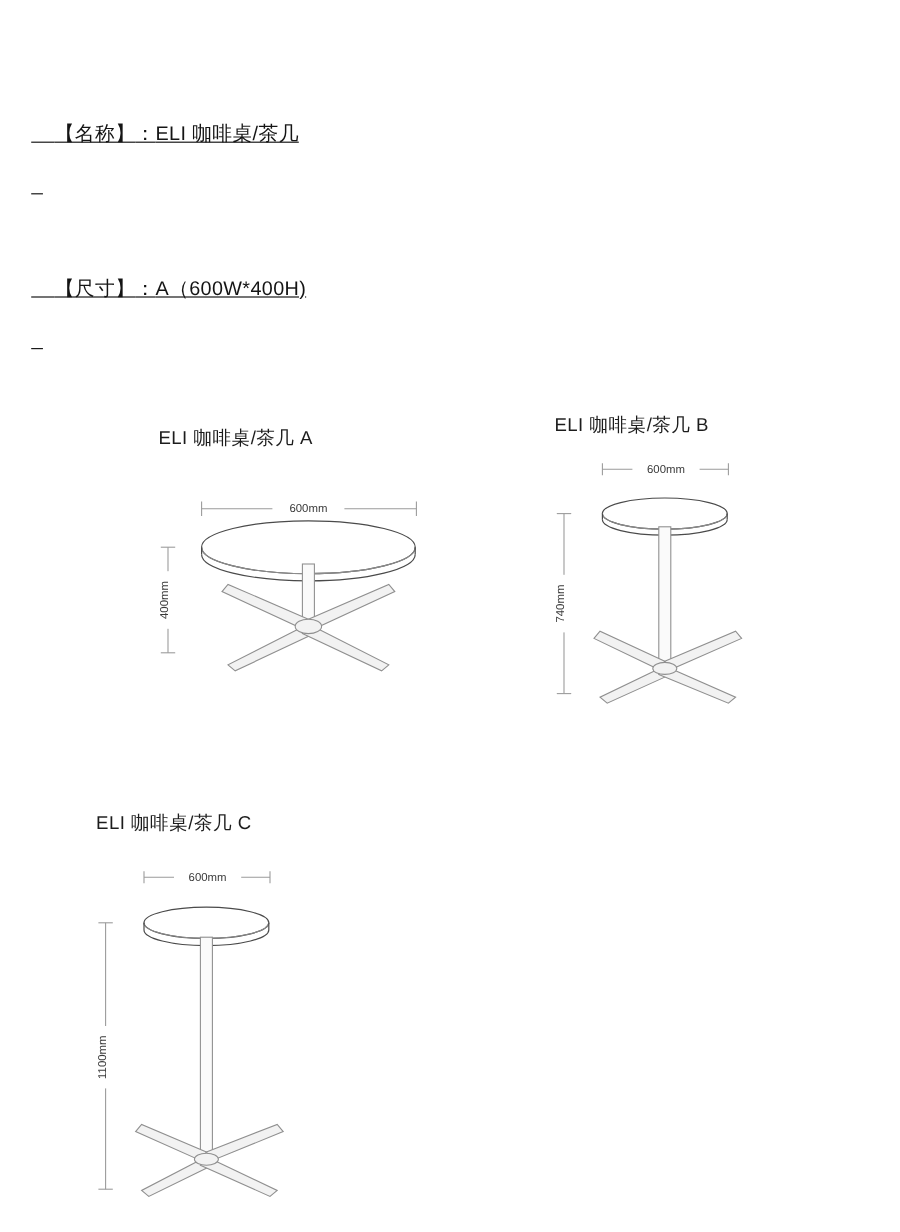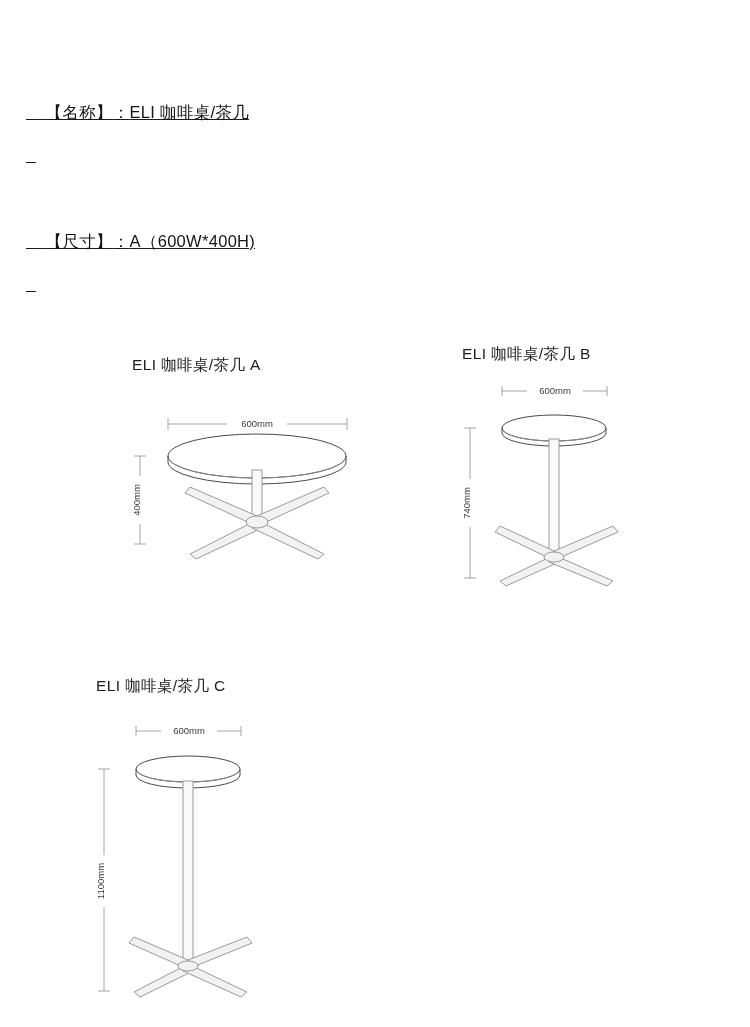--- a/index.html
+++ b/index.html
@@ -159,21 +159,21 @@
         <path class="leg-fill" d="M92,170 L38,145 L33,151 L87,177 Z"></path>
         <path class="leg-fill" d="M92,170 L151,145 L156,151 L97,177 Z"></path>
         <path class="leg-fill" d="M92,174 L38,200 L44,205 L97,181 Z"></path>
         <path class="leg-fill" d="M92,174 L151,200 L145,205 L87,181 Z"></path>
         <ellipse class="leg-fill" cx="92" cy="176" rx="10" ry="5"></ellipse>
       </g>
     </svg>
   </div>
 </div>
 
-<div class="figure" style="left:80px; top:676px;margin-left:16px;">
+<div class="figure" style="left:80px; top:676px;">
   <div class="fig-caption">ELI 咖啡桌/茶几 C</div>
   <div class="fig-canvas" style="margin-top:22px;">
     <svg width="230" height="300" viewBox="0 0 230 300">
 
       <g>
         <line class="ln-dim" x1="40" y1="12" x2="145" y2="12"></line>
         <line class="ln-dim" x1="40" y1="7" x2="40" y2="17"></line>
         <line class="ln-dim" x1="145" y1="7" x2="145" y2="17"></line>
         <rect x="65" y="4" width="56" height="15" fill="#ffffff"></rect>
         <text class="dim-text" x="93" y="15" text-anchor="middle">600mm</text>

